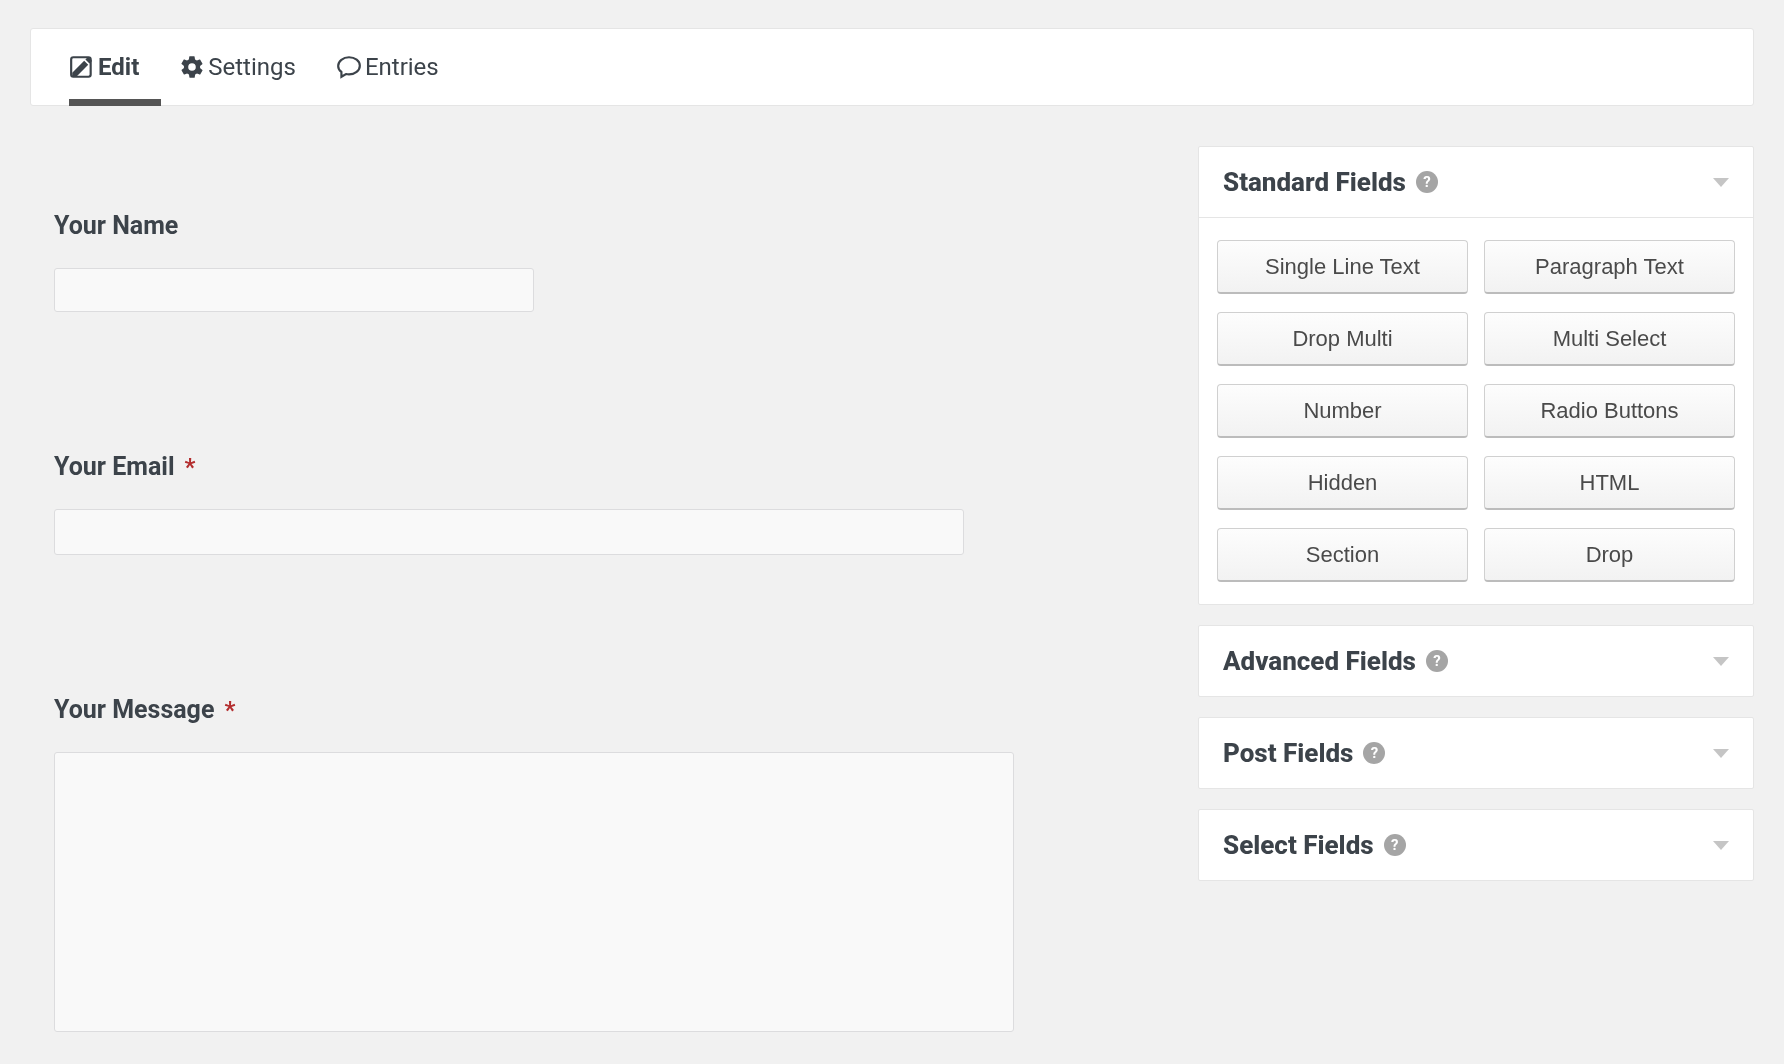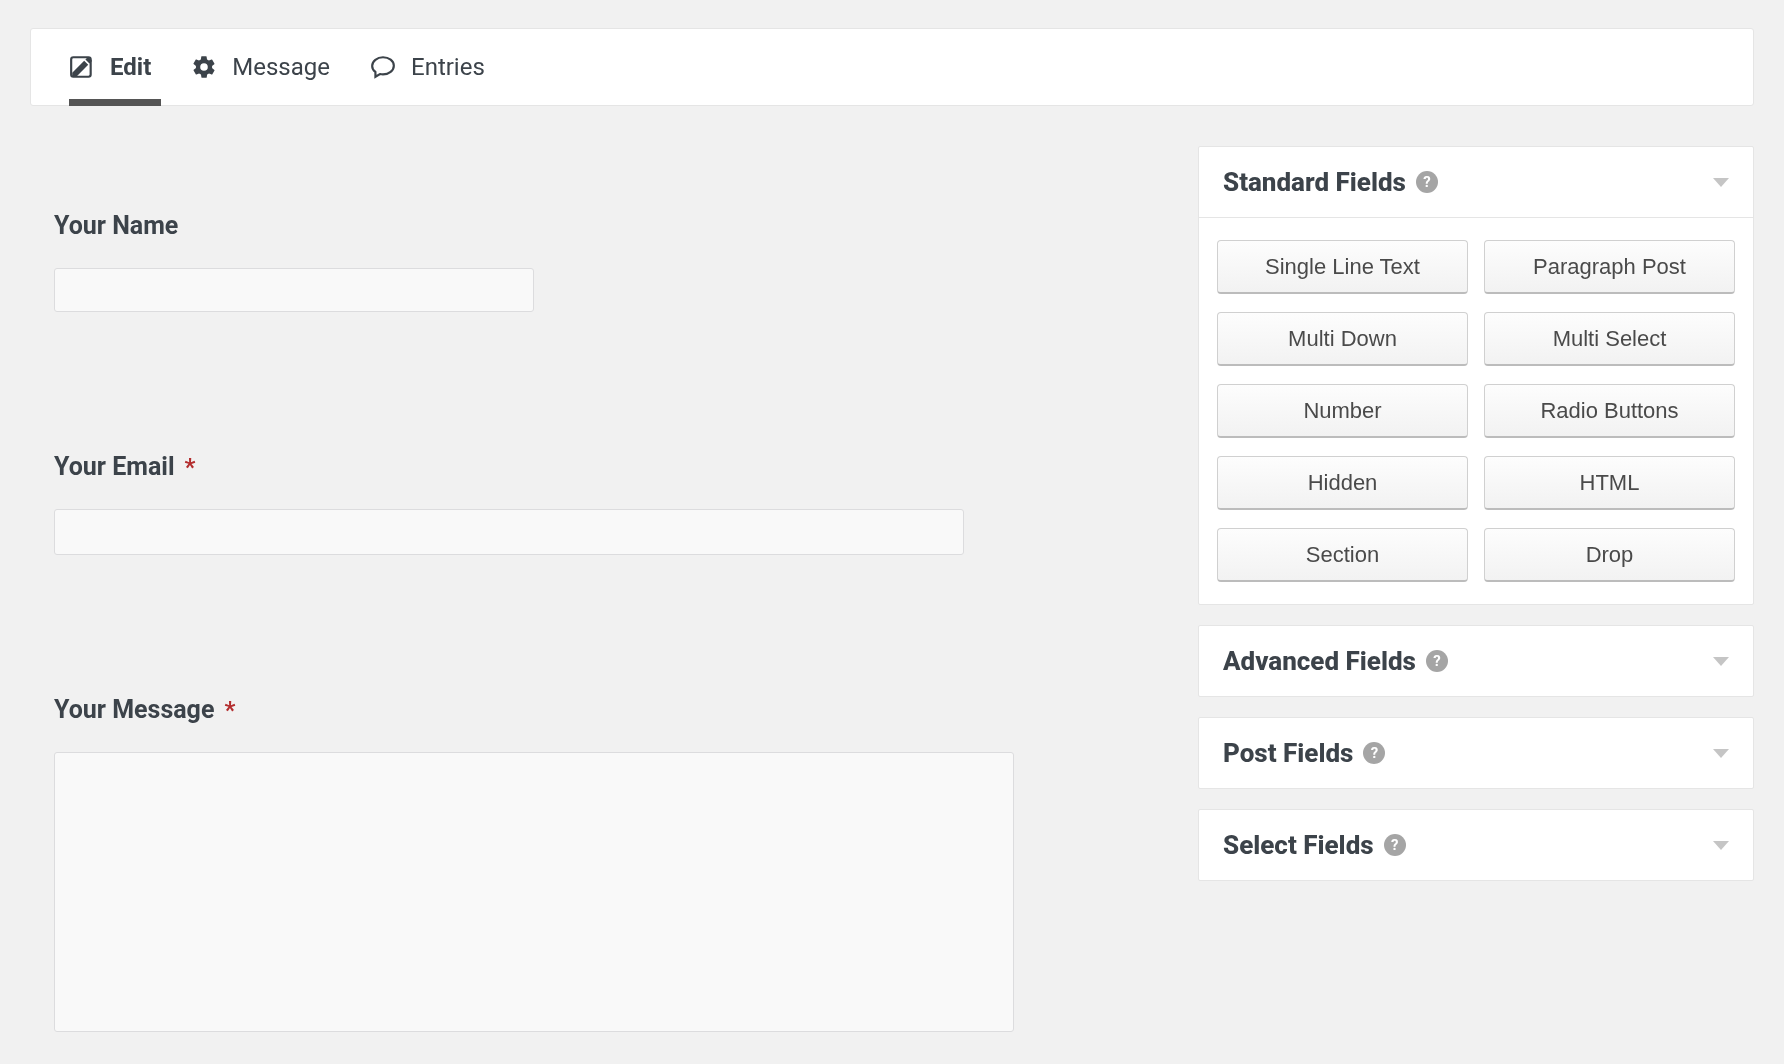--- a/index.html
+++ b/index.html
@@ -22,21 +22,21 @@
       margin: 28px 30px 0 30px;
       display: flex;
       align-items: center;
       padding: 0 18px;
       height: 78px;
       position: relative;
     }
     .toolbar-item {
       display: flex;
       align-items: center;
-      gap: 15px;
+      gap: 3px;
       padding: 0 20px;
       height: 100%;
       cursor: pointer;
       color: #3c434a;
       font-size: 24px;
       position: relative;
     }
     .toolbar-item.active {
       font-weight: 700;
     }
@@ -197,21 +197,21 @@
         </svg>
     </span>
     <span>Edit</span>
   </div>
   <div class="toolbar-item">
     <span class="icon">
       <svg viewBox="0 0 24 24">
           <path d="M19.4 13a7.5 7.5 0 0 0 .1-1 7.5 7.5 0 0 0-.1-1l2.1-1.6a.5.5 0 0 0 .1-.6l-2-3.5a.5.5 0 0 0-.6-.2l-2.5 1a7 7 0 0 0-1.7-1l-.4-2.6A.5.5 0 0 0 14 2h-4a.5.5 0 0 0-.5.4l-.4 2.6a7 7 0 0 0-1.7 1l-2.5-1a.5.5 0 0 0-.6.2l-2 3.5a.5.5 0 0 0 .1.6L4.6 11a7.5 7.5 0 0 0 0 2l-2.1 1.6a.5.5 0 0 0-.1.6l2 3.5a.5.5 0 0 0 .6.2l2.5-1a7 7 0 0 0 1.7 1l.4 2.6A.5.5 0 0 0 10 22h4a.5.5 0 0 0 .5-.4l.4-2.6a7 7 0 0 0 1.7-1l2.5 1a.5.5 0 0 0 .6-.2l2-3.5a.5.5 0 0 0-.1-.6L19.4 13zM12 15.5A3.5 3.5 0 1 1 15.5 12 3.5 3.5 0 0 1 12 15.5z"></path>
         </svg>
     </span>
-    <span>Message</span>
+    <span>Settings</span>
   </div>
   <div class="toolbar-item">
     <span class="icon">
       <svg viewBox="0 0 24 24">
           <path d="M12 3C6.5 3 2 6.6 2 11c0 2.2 1.1 4.2 3 5.6V21l4.2-2.5c.9.2 1.8.3 2.8.3 5.5 0 10-3.6 10-8S17.5 3 12 3z" fill="none" stroke="#3c434a" stroke-width="2"></path>
         </svg>
     </span>
     <span>Entries</span>
   </div>
 </div>
@@ -249,22 +249,22 @@
     <div class="panel">
       <div class="panel-header with-border">
         <div class="panel-title">
           <span>Standard Fields</span>
           <span class="help-circle">?</span>
         </div>
         <span class="caret-down"></span>
       </div>
       <div class="panel-body">
         <button class="field-button">Single Line Text</button>
-        <button class="field-button">Paragraph Post</button>
-        <button class="field-button">Multi Down</button>
+        <button class="field-button">Paragraph Text</button>
+        <button class="field-button">Drop Multi</button>
         <button class="field-button">Multi Select</button>
         <button class="field-button">Number</button>
         <button class="field-button">Radio Buttons</button>
         <button class="field-button">Hidden</button>
         <button class="field-button">HTML</button>
         <button class="field-button">Section</button>
         <button class="field-button">Drop</button>
       </div>
     </div>
 

